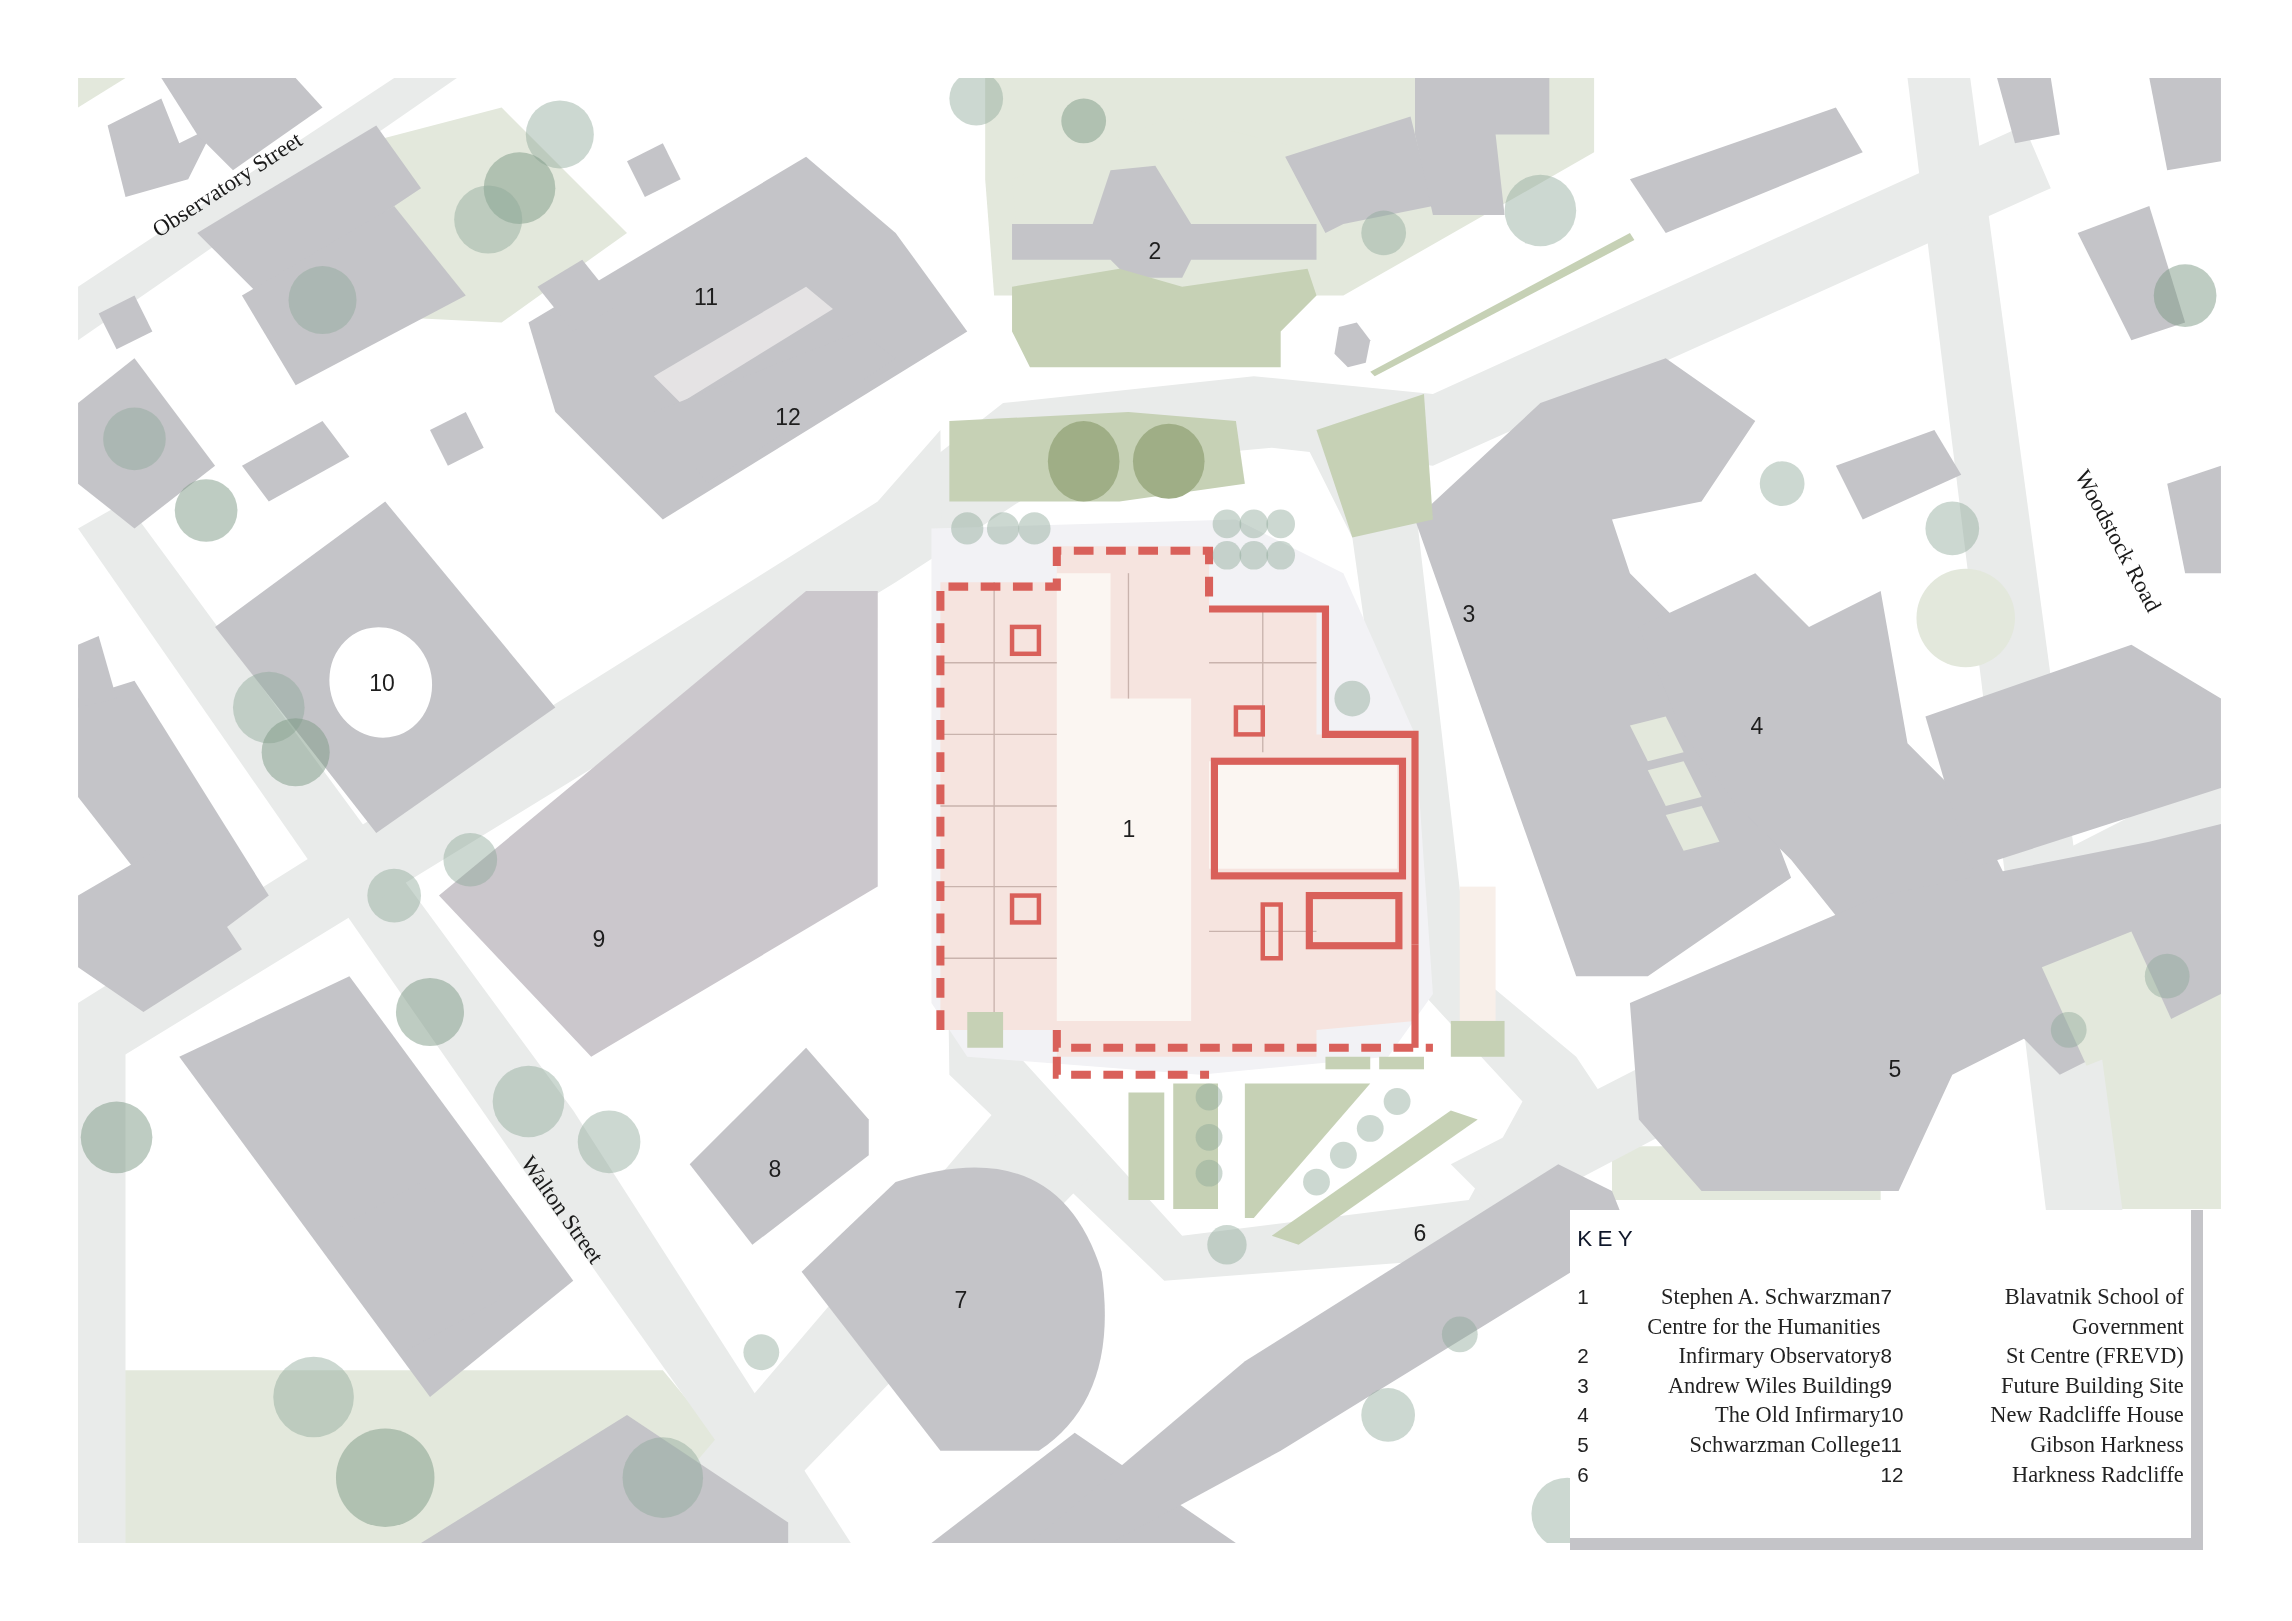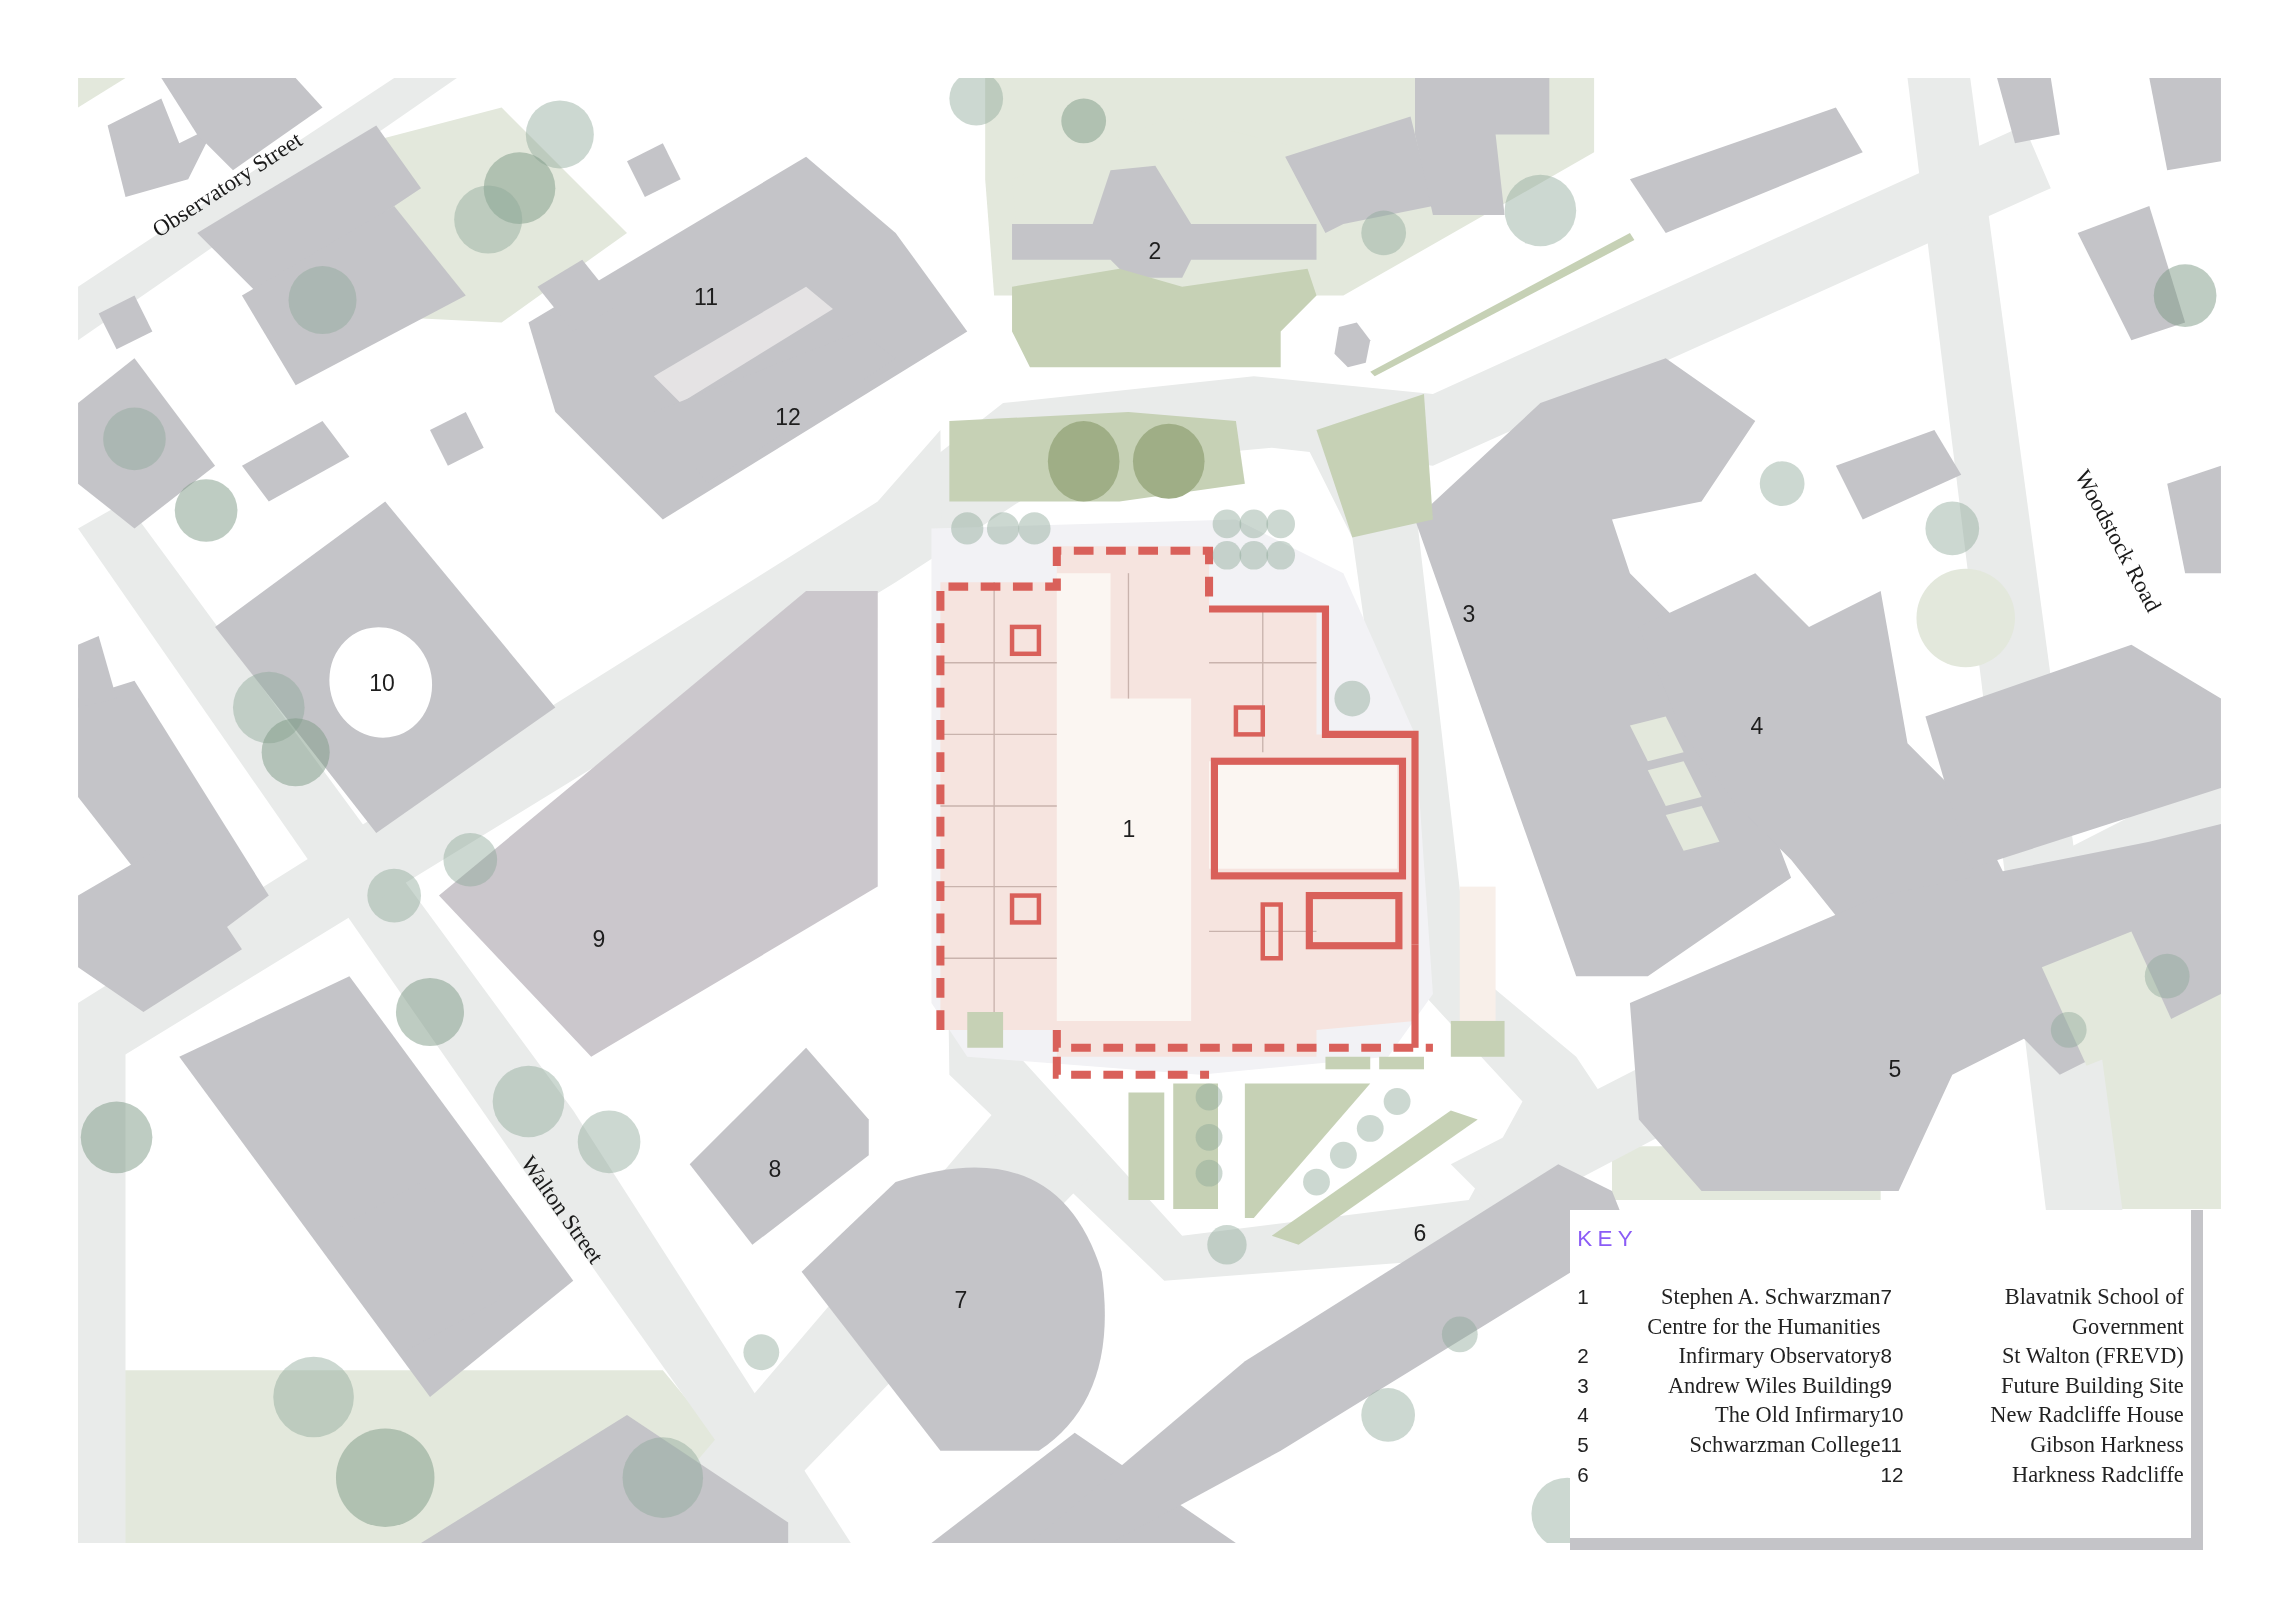--- a/index.html
+++ b/index.html
@@ -17,21 +17,21 @@
   .pave{fill:#f2f2f5;}
   .site9{fill:#cbc7cc;}
   .new-floor{fill:#f6e4df;}
   .new-core{fill:#fbf6f2;}
   .redwall{fill:none;stroke:#d9605a;stroke-width:8;}
   .redwall-dash{fill:none;stroke:#d9605a;stroke-width:9;stroke-dasharray:22 14;}
   .room{fill:none;stroke:#c9b3ad;stroke-width:1.5;}
   .bnum{position:absolute;font-family:"Liberation Sans","DejaVu Sans",sans-serif;font-size:23px;color:#1e1e1e;transform:translate(-50%,-50%);}
   .street{position:absolute;font-family:"Liberation Serif","DejaVu Serif",serif;font-size:23px;color:#1a1a1a;white-space:nowrap;transform-origin:center center;}
   #key{position:absolute;left:1570px;top:1210px;width:633px;height:340px;background:#ffffff;border-right:12.5px solid #c4c4c8;border-bottom:12.5px solid #c4c4c8;box-sizing:border-box;padding:16px 7.2px 0 7.2px;}
-  #key .ktitle{font-family:"Liberation Sans","DejaVu Sans",sans-serif;font-size:22.4px;letter-spacing:5.4px;color:#8b5cf6;margin-bottom:30px;}
+  #key .ktitle{font-family:"Liberation Sans","DejaVu Sans",sans-serif;font-size:22.4px;letter-spacing:5.4px;color:#0f172a;margin-bottom:30px;}
   #key .cols{display:flex;gap:0;}
   #key .col{width:319px;}
   #key .row{display:flex;font-size:22.4px;line-height:29.6px;color:#222;}
   #key .num{width:47px;flex:none;font-family:"Liberation Sans","DejaVu Sans",sans-serif;font-size:20.6px;}
   #key .lbl{flex:1;text-align:right;}
 </style>
 </head>
 <body>
 
 <div id="map">
@@ -257,21 +257,21 @@
           <span class="num">6</span>
         </div>
     </div>
     <div class="col">
       <div class="row">
           <span class="num">7</span>
           <span class="lbl">Blavatnik School of Government</span>
         </div>
       <div class="row">
           <span class="num">8</span>
-          <span class="lbl">St Walton (FREVD)</span>
+          <span class="lbl">St Centre (FREVD)</span>
         </div>
       <div class="row">
           <span class="num">9</span>
           <span class="lbl">Future Building Site</span>
         </div>
       <div class="row">
           <span class="num">10</span>
           <span class="lbl">New Radcliffe House</span>
         </div>
       <div class="row">

